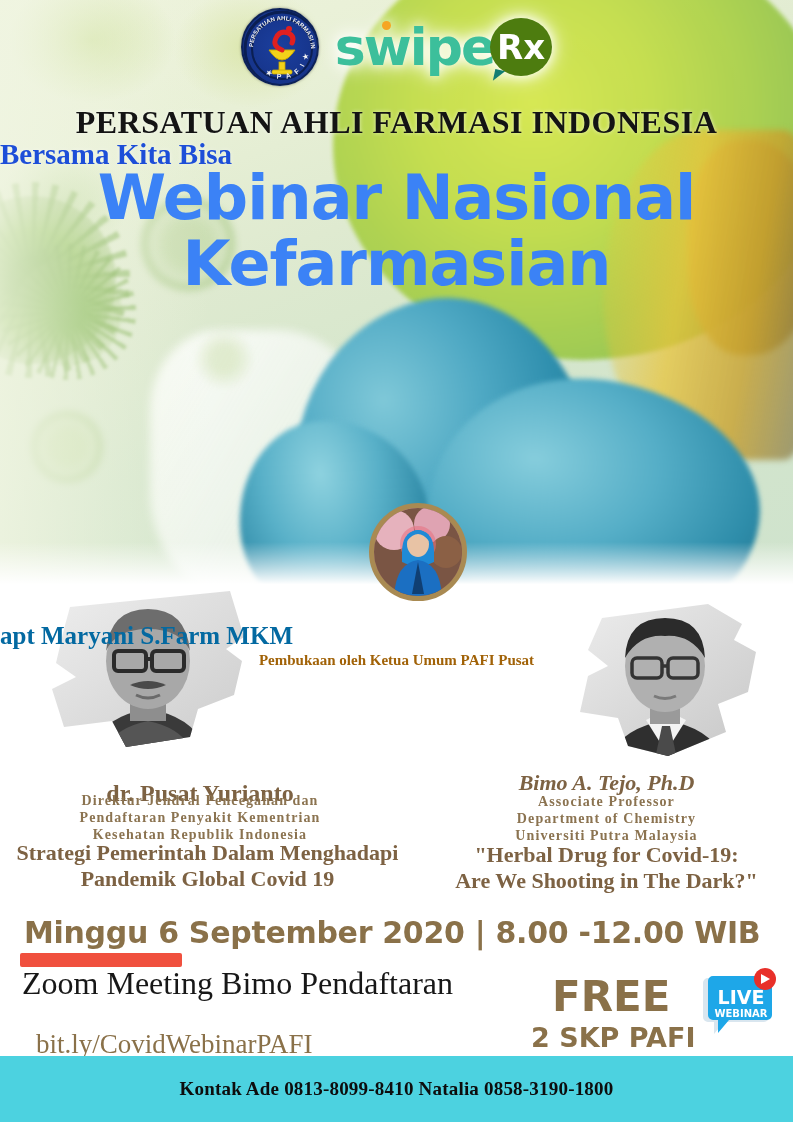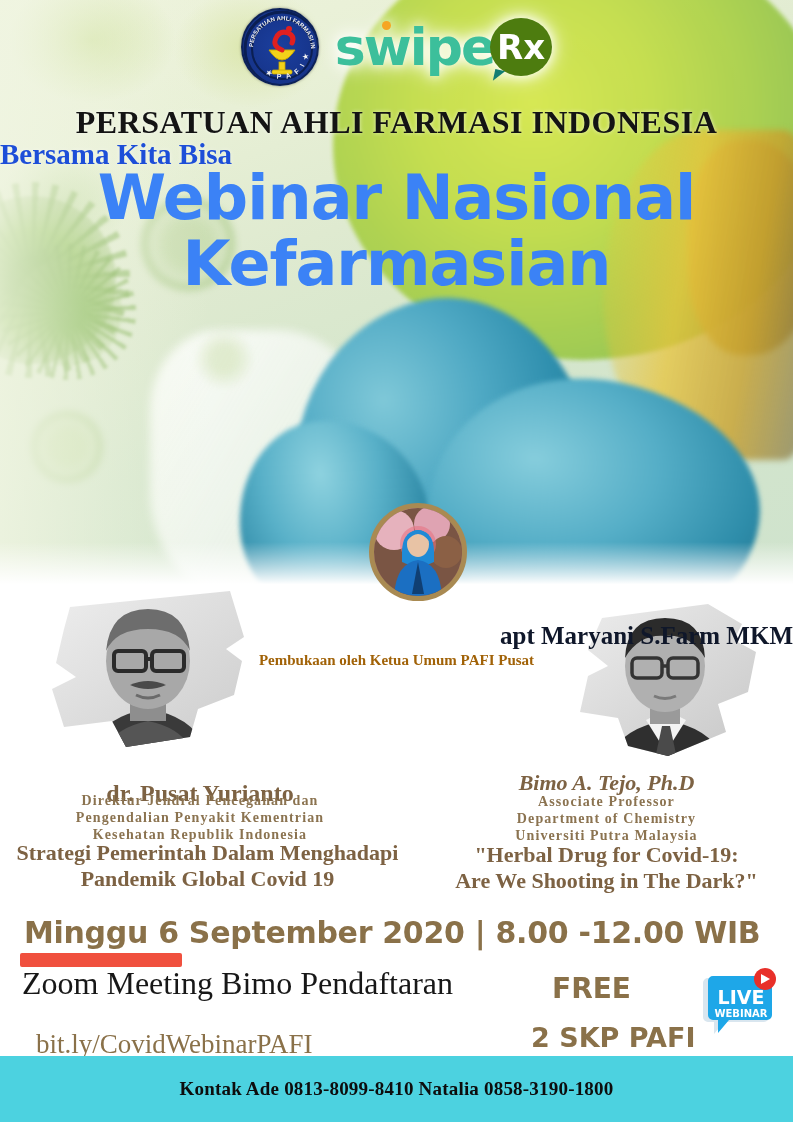--- a/index.html
+++ b/index.html
@@ -185,23 +185,23 @@
   .opener-photo {
     position: absolute; left: 369px; top: 503px;
     width: 98px; height: 98px; border-radius: 50%;
     border: 5px solid #a98a52;
     overflow: hidden; z-index: 7;
     background: radial-gradient(circle at 50% 30%, #e8b7c0 0%, #d89aa6 40%, #7a4a36 100%);
   }
   .opener-photo svg { position: absolute; left: 0; top: 0; }
   .opener-name {
     position: absolute; top: 622px; left: 0; width: 793px;
-    text-align: right; z-index: 7;
-    font-family: "Liberation Serif", serif; font-weight: bold;
-    font-size: 25px; color: #0f172a;
+    text-align: left; z-index: 7;
+    font-family: "Liberation Serif", serif; font-weight: bold;
+    font-size: 25px; color: #0369a1;
   }
   .opener-role {
     position: absolute; top: 652px; left: 0; width: 793px;
     text-align: center; z-index: 7;
     font-family: "Liberation Serif", serif; font-weight: bold;
     font-size: 15px; color: #a16207;
   }
 
   
   .speaker-photo {
@@ -256,21 +256,21 @@
   .bitly {
     position: absolute; left: 36px; top: 1029px; z-index: 6;
     font-family: "Liberation Serif", serif;
     font-size: 27px; color: #8a7149;
   }
 
   
   .free-word {
     position: absolute; left: 552px; top: 972px; z-index: 6;
     font-family: "DejaVu Sans", sans-serif; font-weight: bold;
-    font-size: 28px; color: #8a7149; letter-spacing: 0px;
+    font-size: 42px; color: #8a7149; letter-spacing: 0px;
   }
   .skp-word {
     position: absolute; left: 531px; top: 1022px; z-index: 6;
     font-family: "DejaVu Sans", sans-serif; font-weight: bold;
     font-size: 27px; color: #8a7149;
   }
 
   
   .live-badge {
     position: absolute; left: 700px; top: 968px; z-index: 7;
@@ -432,21 +432,21 @@
         <line x1="104" y1="66" x2="110" y2="66" stroke="#333" stroke-width="3.5"></line>
 
         <path d="M96 96 q11 5 22 0" stroke="#7a7a7a" stroke-width="3" fill="none"></path>
       </g>
     </svg>
   </div>
 
   <div class="sp-name sp-left-name">dr. Pusat Yurianto</div>
   <div class="sp-affil sp-left-affil">
     <div>Direktur Jendral Pencegahan dan</div>
-    <div>Pengendalian Penyakit Kementrian</div>
+    <div>Pendaftaran Penyakit Kementrian</div>
     <div>Kesehatan Republik Indonesia</div>
   </div>
   <div class="sp-topic sp-left-topic">
     <div>Strategi Pemerintah Dalam Menghadapi</div>
     <div>Pandemik Global Covid  19</div>
   </div>
 
   <div class="sp-name sp-right-name">Bimo A. Tejo, Ph.D</div>
   <div class="sp-affil sp-right-affil">
     <div>Associate Professor</div>

